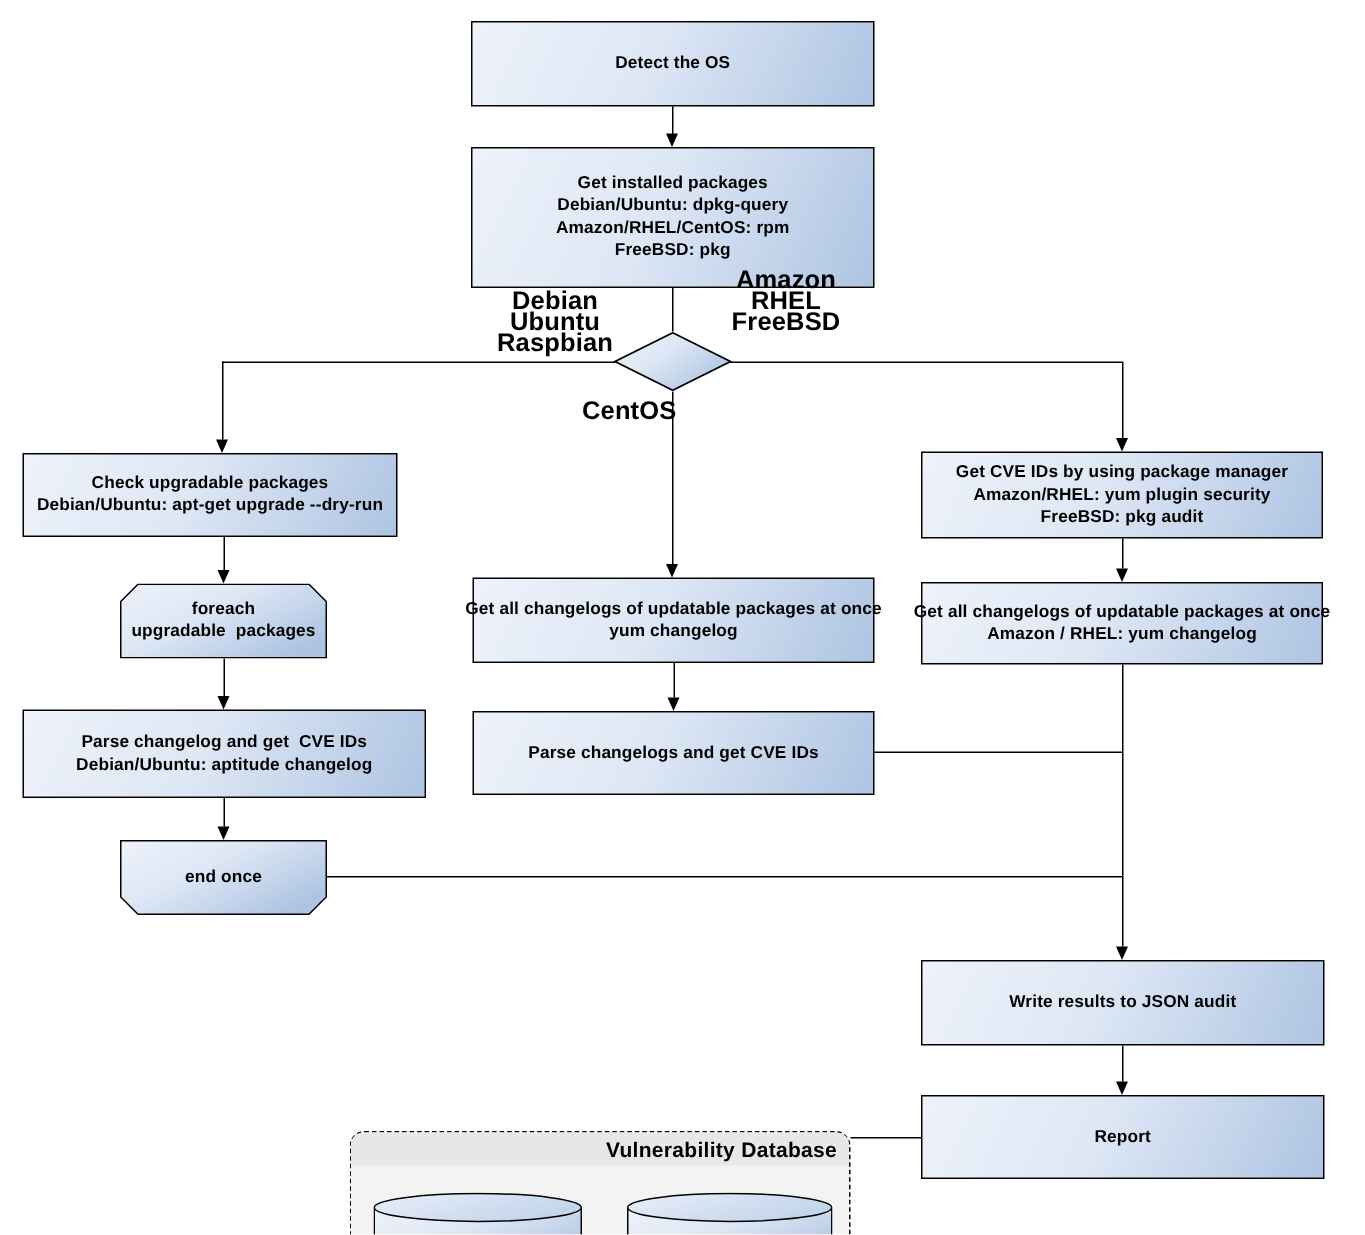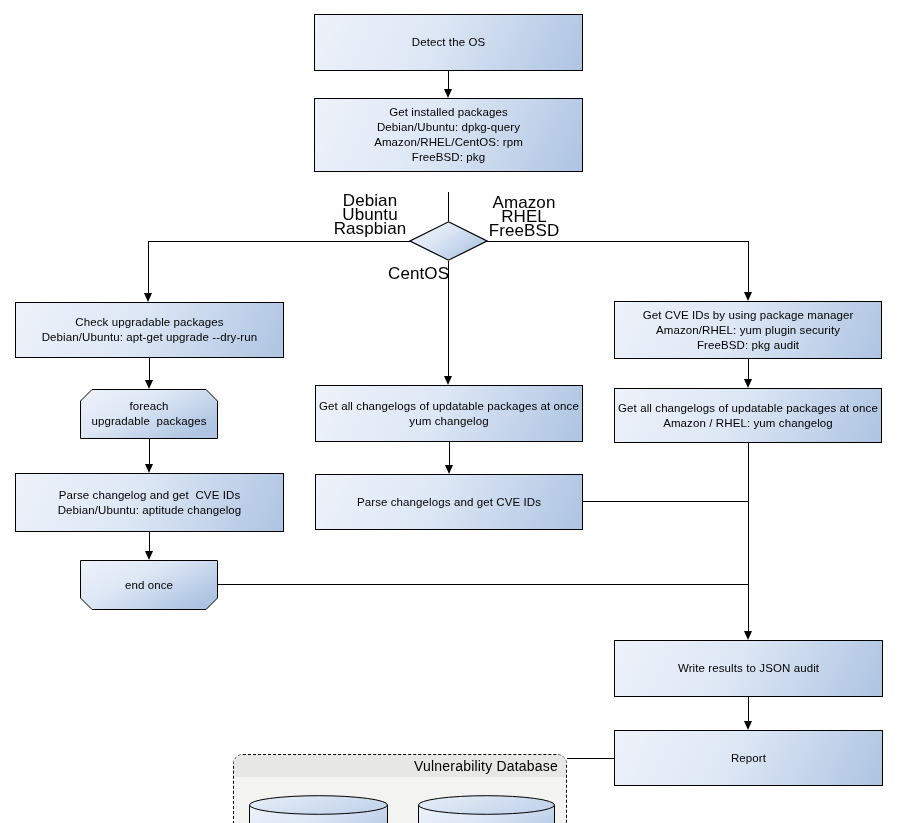--- a/index.html
+++ b/index.html
@@ -1,19 +1,20 @@
 <!DOCTYPE html>
 <html><head>
 <meta charset="utf-8">
 <style>
   html,body{margin:0;padding:0;background:#ffffff;}
   .canvas{
     position:relative;width:910px;height:823px;background:#ffffff;
     font-family:"Liberation Sans","DejaVu Sans",sans-serif;color:#000;
     overflow:hidden;
+    font-weight:bold;
   }
   .box{
     position:absolute;border:1px solid #000;
     background:linear-gradient(115deg,#eef2fa 0%,#dde7f5 45%,#aec4e2 100%);
     display:flex;align-items:center;justify-content:center;
     box-sizing:border-box;
   }
   .lbl{
     white-space:pre;text-align:center;font-size:11.5px;line-height:15px;
     letter-spacing:.1px;
@@ -71,28 +72,28 @@
         <stop offset="0" stop-color="#e9eff9"></stop>
         <stop offset="1" stop-color="#c3d4eb"></stop>
       </linearGradient>
     </defs>
   </svg>
 
   <div class="box" style="left:314px;top:14px;width:269px;height:57px">
     <div class="lbl">Detect the OS</div>
   </div>
 
-  <div class="box" style="left:314px;top:98px;width:269px;height:74px">
+  <div class="box" style="left:314px;top:98px;width:269px;height:94px">
     <div class="lbl">Get installed packages
 Debian/Ubuntu: dpkg-query
 Amazon/RHEL/CentOS: rpm
 FreeBSD: pkg</div>
   </div>
 
-  <div class="box" style="left:15px;top:302px;width:269px;height:56px">
+  <div class="box" style="left:15px;top:302px;width:250px;height:56px">
     <div class="lbl">Check upgradable packages
 Debian/Ubuntu: apt-get upgrade --dry-run</div>
   </div>
 
   <div class="shape" style="left:80px;top:389px;width:138px;height:50px">
     <svg viewBox="0 0 138 50" preserveAspectRatio="none">
       <path d="M12 0.5 L126 0.5 L137.5 12 L137.5 49.5 L0.5 49.5 L0.5 12 Z" fill="url(#boxGrad)" stroke="#000" stroke-width="1"></path>
     </svg>
     <div class="lbl">foreach
 upgradable  packages</div>
@@ -140,21 +141,21 @@
 
   <div class="shape" style="left:409px;top:221px;width:79px;height:40px">
     <svg viewBox="0 0 79 40" preserveAspectRatio="none">
       <path d="M39.5 0.8 L78 20 L39.5 39.2 L1 20 Z" fill="url(#boxGrad)" stroke="#000" stroke-width="1.2"></path>
     </svg>
   </div>
 
   <div class="edge-label" style="left:318px;top:194px;width:104px">Debian
 Ubuntu
 Raspbian</div>
-  <div class="edge-label" style="left:472px;top:196px;width:104px">Amazon
+  <div class="edge-label" style="left:472px;top:180px;width:104px">Amazon
 RHEL
 FreeBSD</div>
   <div class="edge-label" style="left:388px;top:267px;width:58px">CentOS</div>
 
   <div class="vl" style="left:448px;top:71px;height:19px"></div>
   <div class="arr" style="left:444px;top:89px"></div>
 
   <div class="vl" style="left:448px;top:192px;height:29px"></div>
 
   <div class="hl" style="left:148px;top:241px;width:262px"></div>

